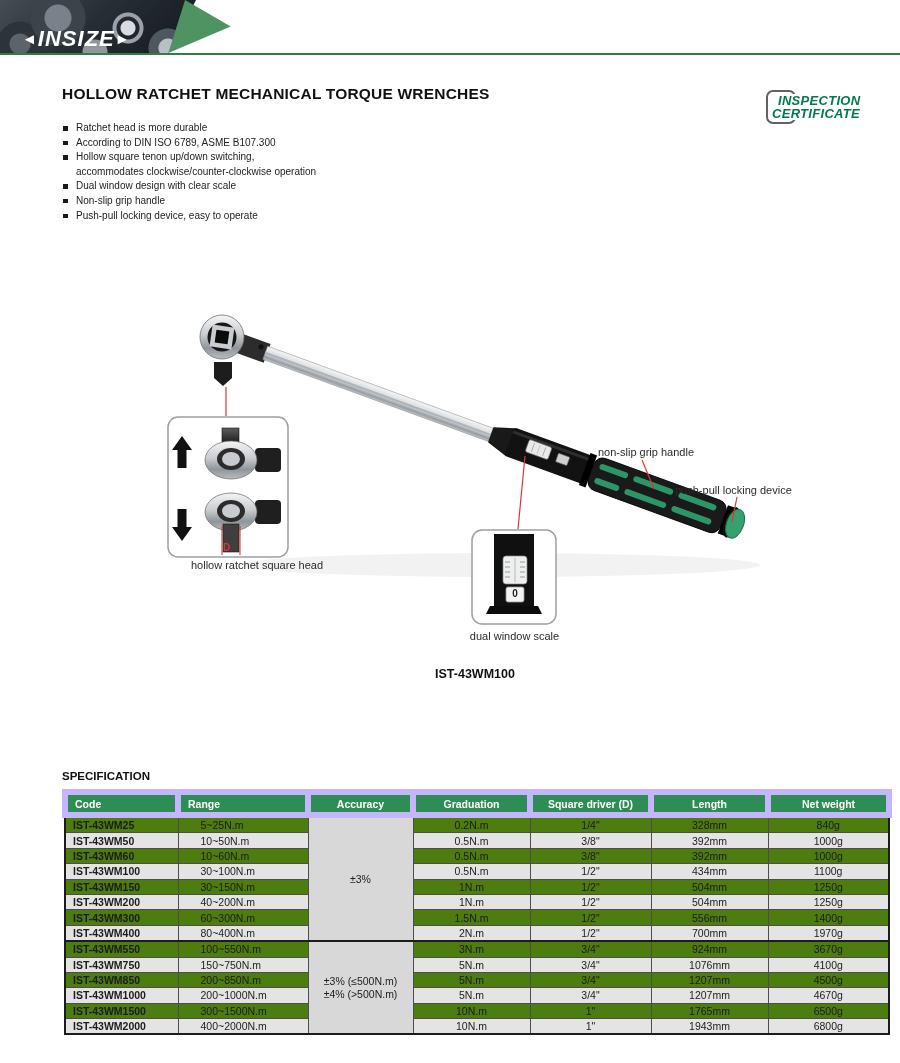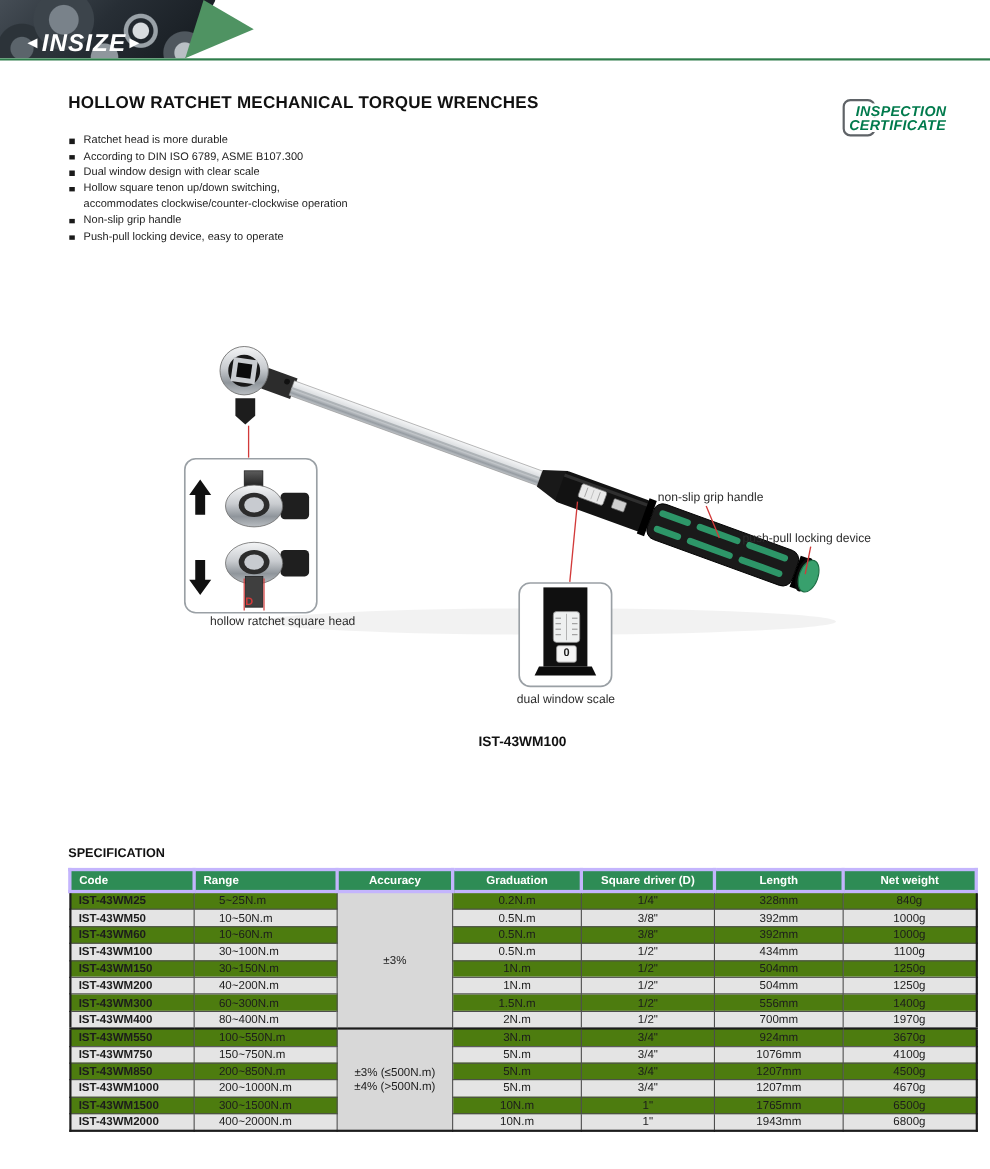--- a/index.html
+++ b/index.html
@@ -56,21 +56,21 @@
   .lbl-zero{position:absolute;left:507px;top:588px;width:16px;text-align:center;
     font-size:10px;font-weight:bold;color:#222;}
   .model-caption{position:absolute;left:380px;top:667px;width:190px;text-align:center;
     font-size:12.5px;font-weight:bold;color:#111;}
 
   
   .spec-heading{position:absolute;left:62px;top:770px;font-size:11.5px;font-weight:bold;color:#111;}
   table.spec{position:absolute;left:62px;top:789px;width:824px;border-collapse:collapse;
     table-layout:fixed;font-size:10.5px;border:2px solid #1c1c1c;}
   table.spec th{background:#2e8c55;color:#fff;font-weight:bold;height:17px;
-    border:3px solid #c4b5fd;text-align:center;padding:0;}
+    border:6px solid #c4b5fd;text-align:center;padding:0;}
   table.spec th.al{text-align:left;padding-left:7px;}
   table.spec td{height:14.4px;line-height:14px;border:1px solid #4d4d4d;
     text-align:center;padding:0;color:#1c1c1c;}
   table.spec tr.odd td{background:#4d7c0f;}
   table.spec tr.even td{background:#e4e4e4;}
   table.spec td.code{font-weight:bold;text-align:left;padding-left:7px;}
   table.spec td.range{text-align:left;padding-left:22px;}
   table.spec td.accuracy{background:#d8d8d8 !important;white-space:pre-line;line-height:13px;}
   table.spec tr.group-start td{border-top:2px solid #1c1c1c;}
 </style>
@@ -92,23 +92,23 @@
     <div class="cert-frame"></div>
     <div class="cert-text">
       <span>INSPECTION</span>
       <span class="l2">CERTIFICATE</span>
     </div>
   </div>
 
   <ul class="features">
     <li>Ratchet head is more durable</li>
     <li>According to DIN ISO 6789, ASME B107.300</li>
-    <li>Dual window design with clear scale</li>
     <li>Hollow square tenon up/down switching,
 accommodates clockwise/counter-clockwise operation</li>
+    <li>Dual window design with clear scale</li>
     <li>Non-slip grip handle</li>
     <li>Push-pull locking device, easy to operate</li>
   </ul>
 
   <div class="figure">
     <svg width="900" height="410" viewBox="0 290 900 410">
       <defs>
         <linearGradient id="silver" x1="0" y1="0" x2="0" y2="1">
           <stop offset="0" stop-color="#f4f5f6"></stop>
             <stop offset="0.45" stop-color="#c9ccd0"></stop>

